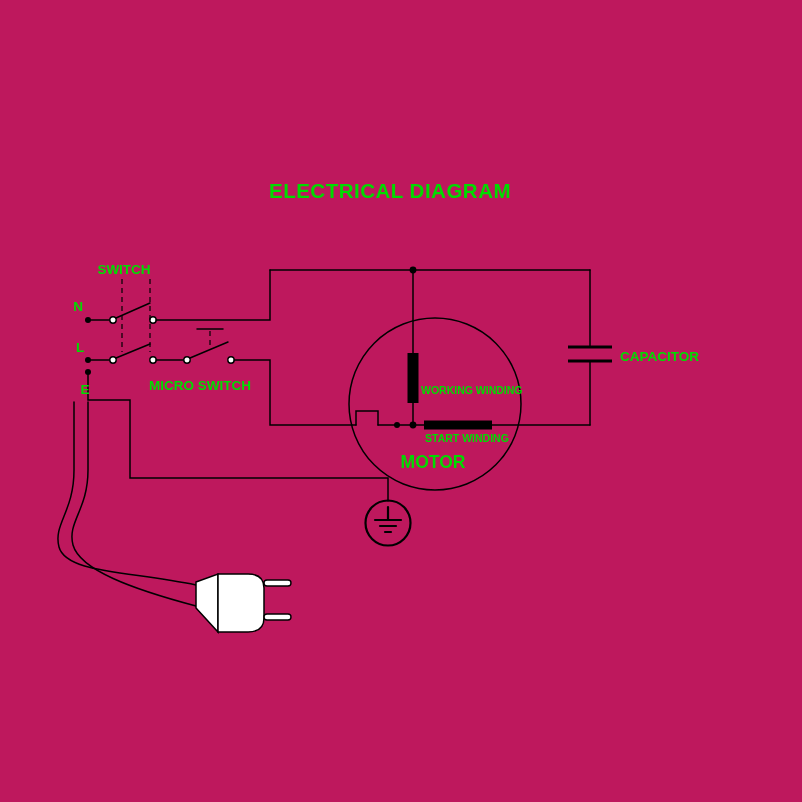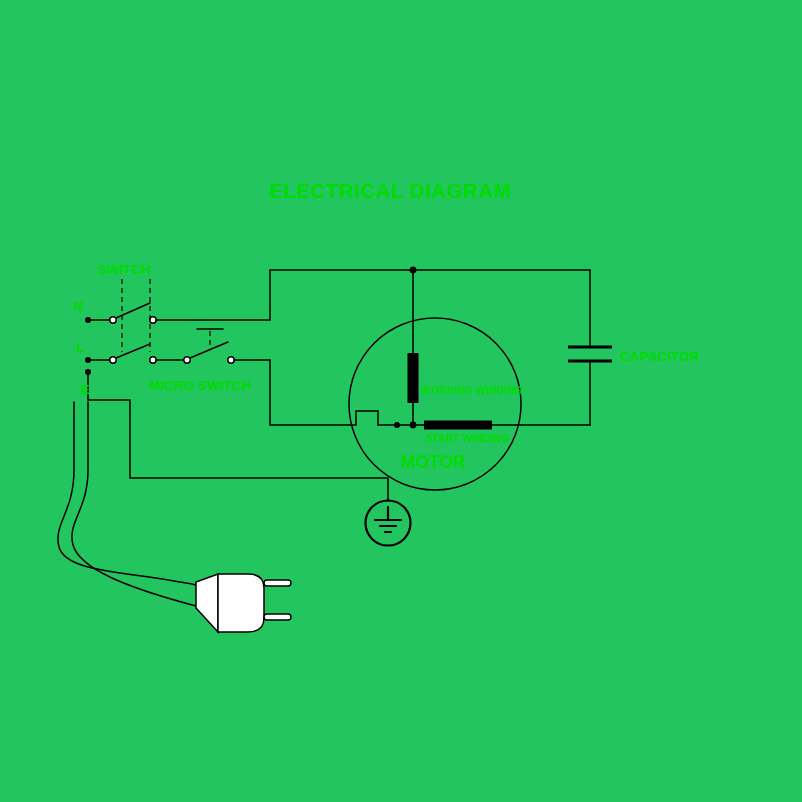--- a/index.html
+++ b/index.html
@@ -1,16 +1,16 @@
 <!DOCTYPE html>
 <html><head>
 <meta charset="utf-8">
 <style>
   html,body{margin:0;padding:0;background:#ffffff;}
-  .stage{width:802px;height:802px;position:relative;background:#22c55e;overflow:hidden;}
+  .stage{width:802px;height:802px;position:relative;background:#be185d;overflow:hidden;}
   svg{display:block;}
   .lbl{font-family:"Liberation Sans",sans-serif;font-weight:bold;}
   .title{font-size:20.5px;letter-spacing:.5px;}
   .lab13{font-size:13.5px;}
   .lab10{font-size:10.5px;}
   .lab17{font-size:17.5px;}
   .wire{stroke:#000;stroke-width:1.5;fill:none;stroke-linecap:round;}
   .thick{stroke:#000;stroke-width:2.2;fill:none;stroke-linecap:round;}
   .plate{stroke:#000;stroke-width:2.8;fill:none;}
   .dash{stroke:#000;stroke-width:1.2;fill:none;stroke-dasharray:5 4;}

